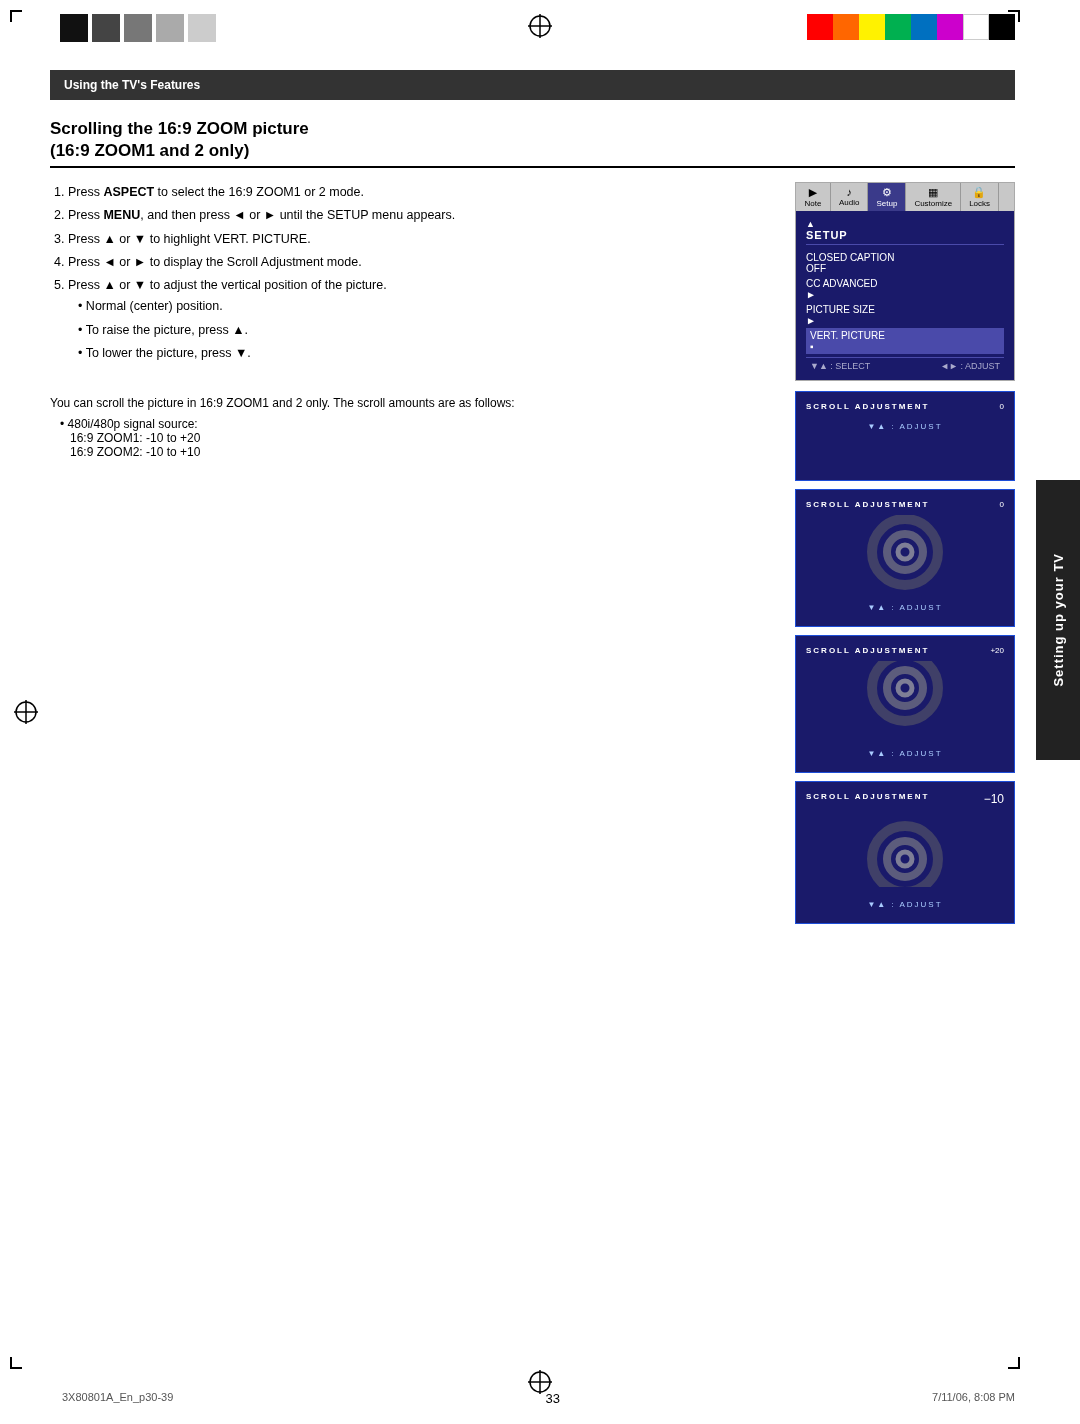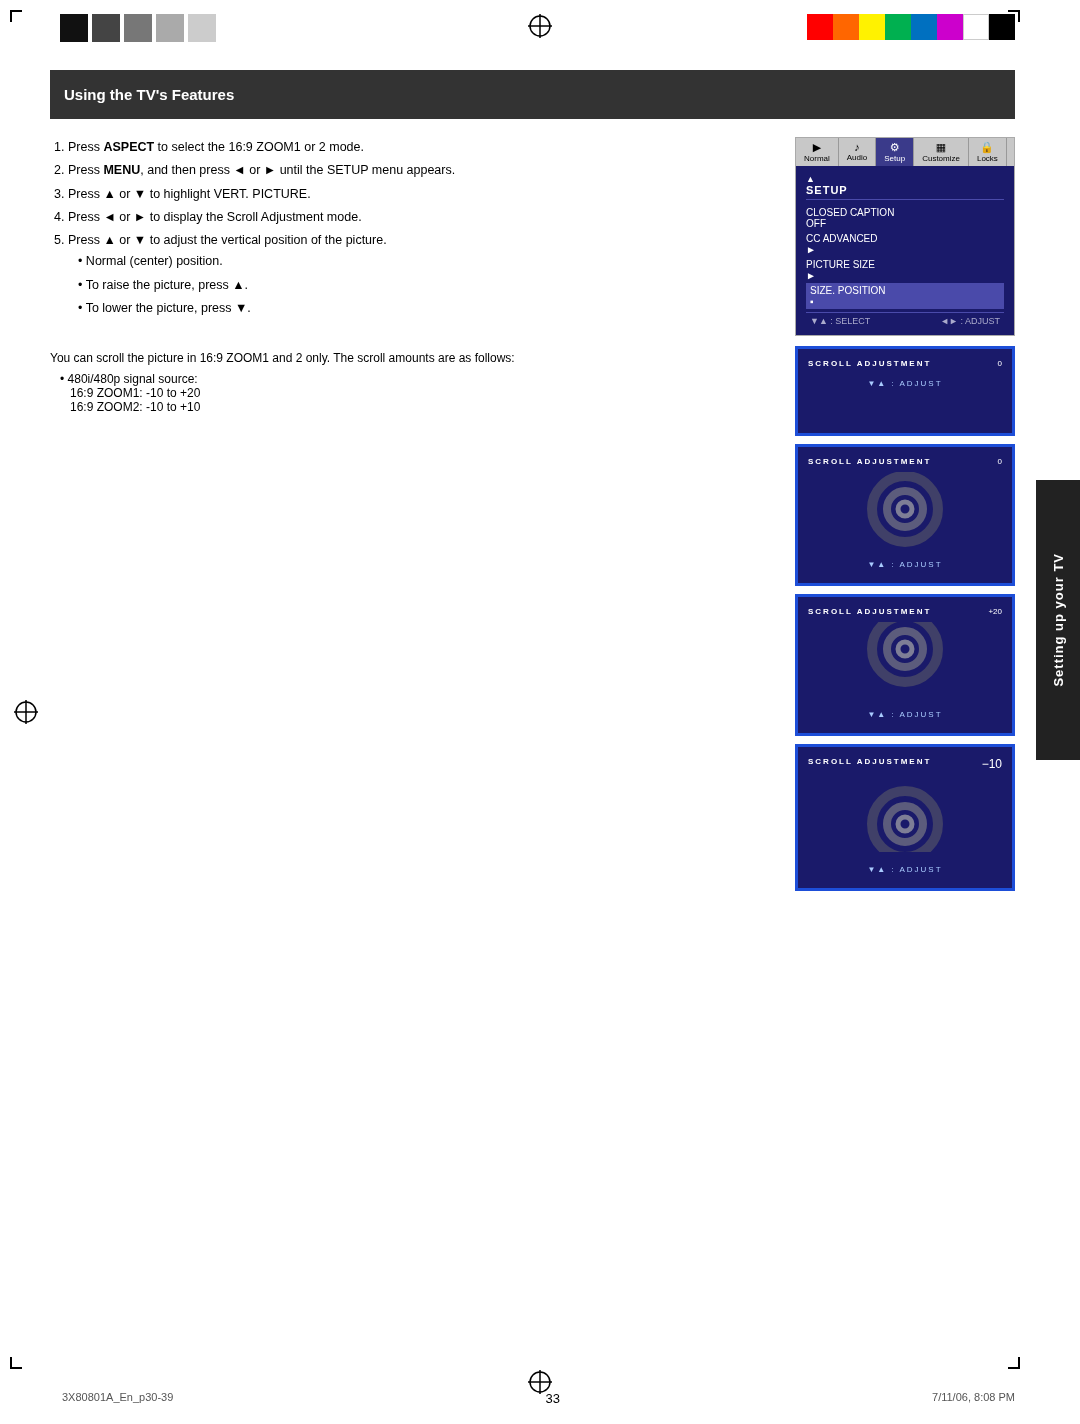--- a/index.html
+++ b/index.html
@@ -71,22 +71,22 @@
       top: 70px;
       left: 50px;
       right: 65px;
       bottom: 55px;
     }
 
     
     .section-header {
       background: #333;
       color: #fff;
-      padding: 16px 14px;
-      font-size: 15px;
+      padding: 8px 14px;
+      font-size: 12px;
       font-weight: bold;
       margin-bottom: 18px;
     }
 
     
     .sub-header {
       font-size: 17px;
       font-weight: bold;
       border-bottom: 2px solid #000;
       padding-bottom: 4px;
@@ -190,21 +190,21 @@
       display: flex;
       justify-content: space-between;
       padding: 3px 4px;
       font-size: 9px;
       border-top: 1px solid #4a4aaa;
       margin-top: 3px;
       color: #aac;
     }
 
     .scroll-panel {
-      border: 3px solid #1d4ed8;
+      border: 1px solid #1d4ed8;
       margin-bottom: 8px;
       background: #1a1a6a;
       padding: 10px;
       display: flex;
       flex-direction: column;
       align-items: center;
       position: relative;
       min-height: 110px;
     }
 
@@ -308,20 +308,23 @@
 <div class="side-tab">
   <span class="side-tab-text">Setting up your TV</span>
 </div>
 
 <div class="main-content">
 
   <div class="section-header">
     <span>Using the TV's Features</span>
   </div>
 
+  <div class="sub-header">
+    Scrolling the 16:9 ZOOM picture<br>(16:9 ZOOM1 and 2 only)
+  </div>
 
   <div class="two-col">
 
     <div class="left-col">
       <div class="instructions">
         <ol>
           <li>Press <span class="bold">ASPECT</span> to select the 16:9 ZOOM1 or 2 mode.</li>
           <li>Press <span class="bold">MENU</span>, and then press ◄ or ► until the SETUP menu appears.</li>
           <li>Press ▲ or ▼ to highlight VERT. PICTURE.</li>
           <li>Press ◄ or ► to display the Scroll Adjustment mode.</li>
@@ -343,21 +346,21 @@
       </div>
     </div>
 
     <div class="right-col">
 
       <div class="menu-box">
 
         <div class="menu-tabs">
           <div class="menu-tab">
             <span class="menu-tab-icon">▶</span>
-            <span class="menu-tab-label">Normal</span>
+            <span class="menu-tab-label">Note</span>
           </div>
           <div class="menu-tab">
             <span class="menu-tab-icon">♪</span>
             <span class="menu-tab-label">Audio</span>
           </div>
           <div class="menu-tab active">
             <span class="menu-tab-icon">⚙</span>
             <span class="menu-tab-label">Setup</span>
           </div>
           <div class="menu-tab">
@@ -381,21 +384,21 @@
           </div>
           <div class="menu-row">
             <span>CC ADVANCED</span>
               <span>►</span>
           </div>
           <div class="menu-row">
             <span>PICTURE SIZE</span>
               <span>►</span>
           </div>
           <div class="menu-row highlighted">
-            <span>SIZE. POSITION</span>
+            <span>VERT. PICTURE</span>
               <span>▪</span>
           </div>
           <div class="menu-footer">
             <span>▼▲ : SELECT</span>
             <span>◄► : ADJUST</span>
           </div>
         </div>
       </div>
 
       <div class="scroll-panel" style="min-height:90px;">

